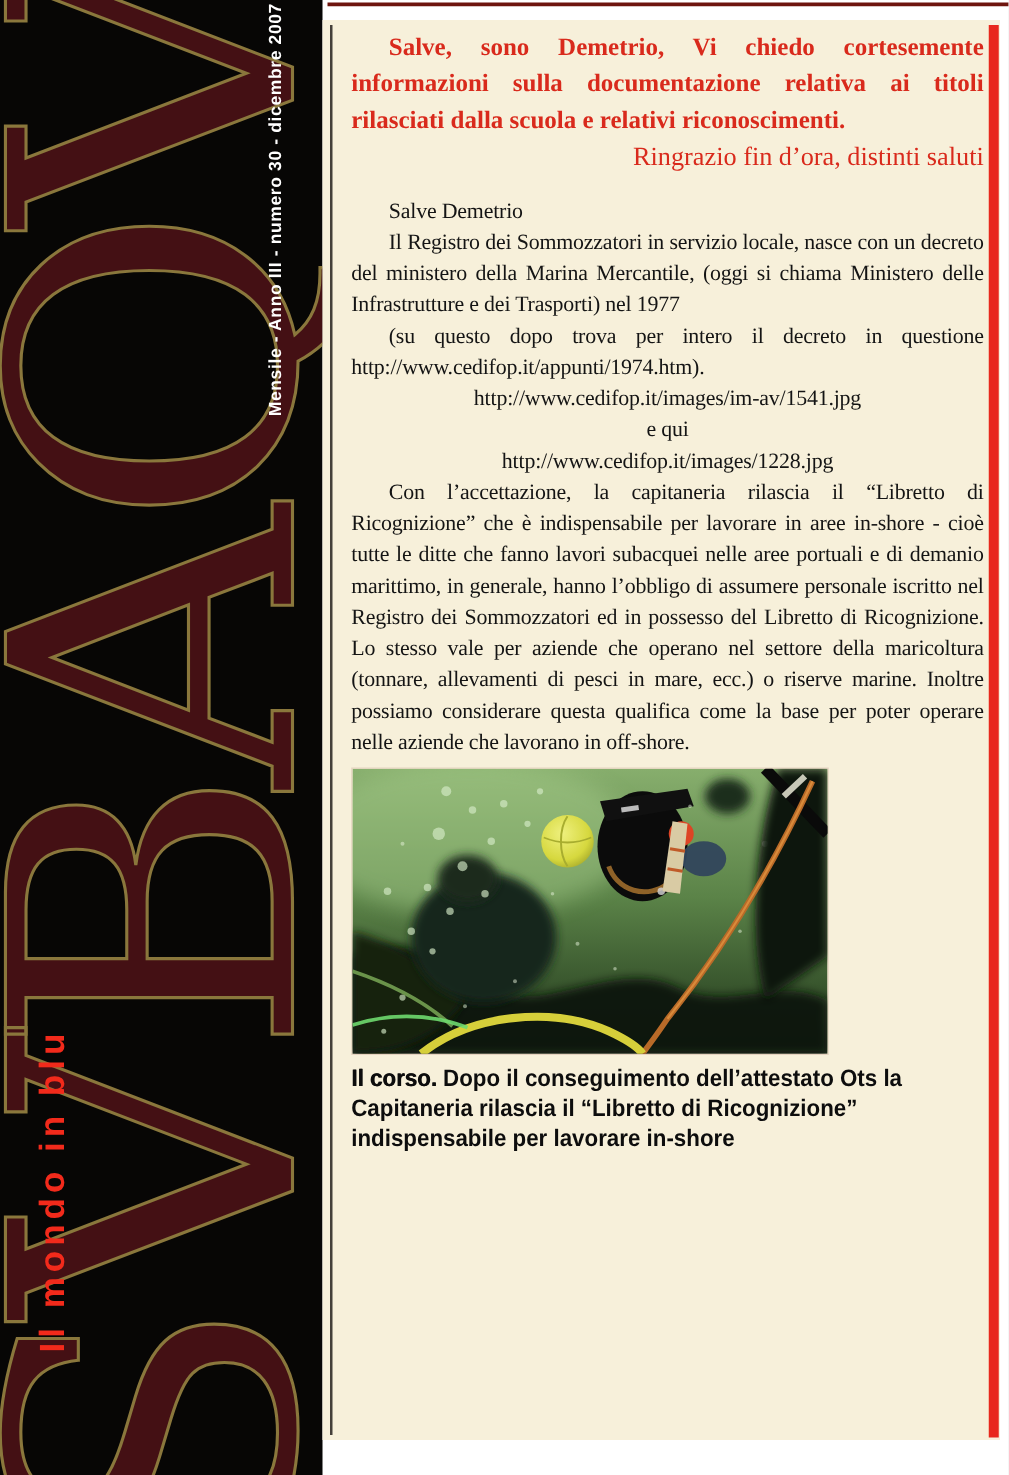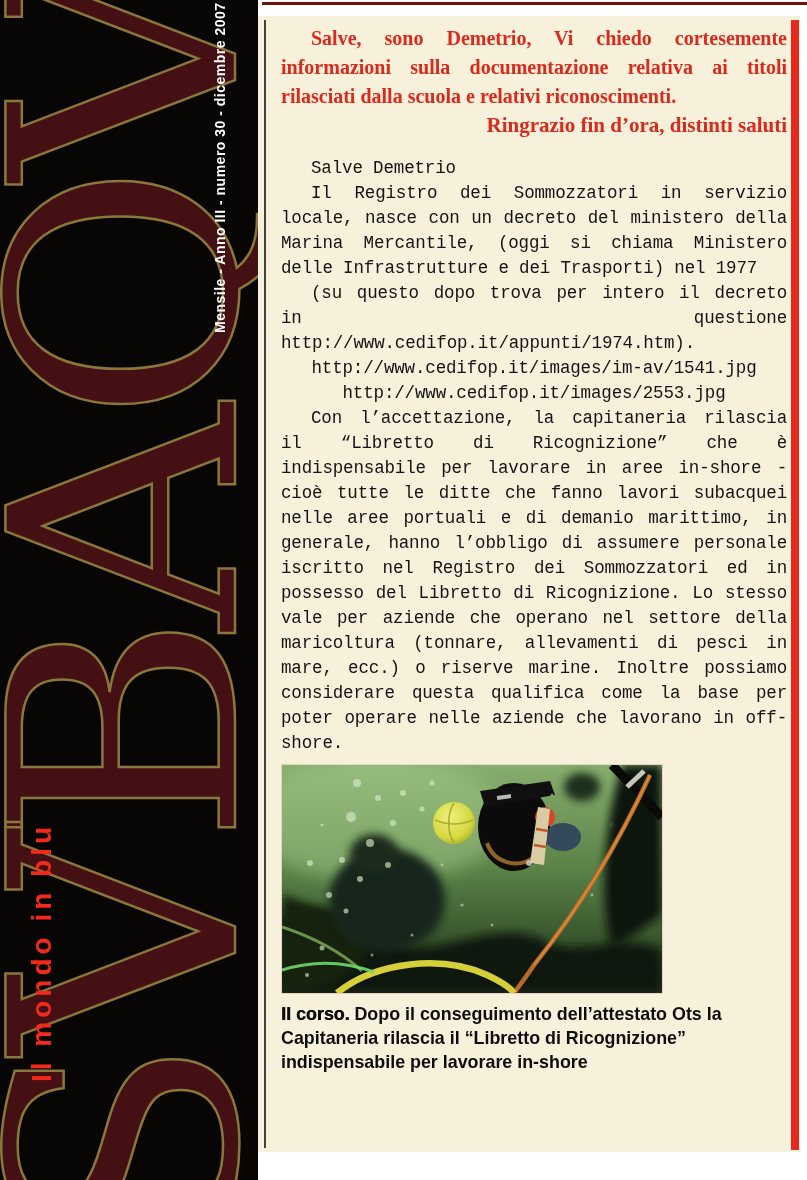--- a/index.html
+++ b/index.html
@@ -24,24 +24,24 @@
 
   
   .paper{position:absolute;left:258px;top:16px;width:542px;height:1136px;background:#f7f0da;}
   .top-rule{position:absolute;left:262px;top:2px;width:545px;height:3px;background:#6e150e;}
   .vert-rule{position:absolute;left:264px;top:20px;width:2px;height:1128px;background:#45403a;}
   .red-bar{position:absolute;left:791px;top:20px;width:8px;height:1130px;background:#e8281c;}
 
   .article{position:absolute;left:281px;top:24px;width:506px;}
   .intro{margin:0;color:#d92a1c;font-weight:bold;font-size:20px;line-height:29px;
          text-align:justify;text-indent:30px;}
-  .intro-signoff{margin:0 0 16px 0;color:#d92a1c;font-weight:bold;font-size:21px;
+  .intro-signoff{margin:0 0 16px 0;color:#d92a1c;font-weight:normal;font-size:21px;
          line-height:29px;text-align:right;}
   .body p{margin:0;font-size:17.5px;line-height:25px;text-align:justify;
-          text-indent:30px;color:#141414;letter-spacing:-.15px;font-family:Liberation Mono, monospace;}
+          text-indent:30px;color:#141414;letter-spacing:-.15px;}
   .body p.plainline{text-indent:0;text-align:center;}
 
   figure{margin:8px 0 0 0;padding:0;width:380px;}
   .photo{display:block;width:380px;height:228px;border:1px solid #e5d2bf;}
   figcaption{width:480px;margin-top:8px;font-family:"Liberation Sans",sans-serif;
              font-weight:bold;font-size:19px;line-height:24px;color:#0d0d0d;
              transform:scaleX(.94);transform-origin:left top;}
   .cap-lead{text-shadow:.5px 0 currentColor;}
 </style>
 </head>
@@ -62,21 +62,22 @@
 
   <div class="article">
     <p class="intro">Salve, sono Demetrio, Vi chiedo cortesemente informazioni sulla documentazione relativa ai titoli rilasciati dalla scuola e relativi riconoscimenti.</p>
     <p class="intro-signoff">Ringrazio fin d’ora, distinti saluti</p>
 
     <div class="body">
       <p>Salve Demetrio</p>
       <p>Il Registro dei Sommozzatori in servizio locale, nasce con un decreto del ministero della Marina Mercantile, (oggi si chiama Ministero delle Infrastrutture e dei Trasporti) nel 1977</p>
       <p><span>(su questo dopo trova per intero il decreto in questione</span> <span>http://www.cedifop.it/appunti/1974.htm).</span></p>
       <p class="plainline">http://www.cedifop.it/images/im-av/1541.jpg</p>
-      <p class="plainline">http://www.cedifop.it/images/2553.jpg</p>
+      <p class="plainline">e qui</p>
+      <p class="plainline">http://www.cedifop.it/images/1228.jpg</p>
       <p>Con l’accettazione, la capitaneria rilascia il “Libretto di Ricognizione” che è indispensabile per lavorare in aree in-shore - cioè tutte le ditte che fanno lavori subacquei nelle aree portuali e di demanio marittimo, in generale, hanno l’obbligo di assumere personale iscritto nel Registro dei Sommozzatori ed in possesso del Libretto di Ricognizione. Lo stesso vale per aziende che operano nel settore della maricoltura (tonnare, allevamenti di pesci in mare, ecc.) o riserve marine. Inoltre possiamo considerare questa qualifica come la base per poter operare nelle aziende che lavorano in off-shore.</p>
     </div>
 
     <figure>
       <svg class="photo" viewBox="0 0 380 228" preserveAspectRatio="none" xmlns="http://www.w3.org/2000/svg">
         <defs>
           <linearGradient id="water" x1="0" y1="0" x2="0" y2="1">
             <stop offset="0" stop-color="#87ae6d"></stop>
             <stop offset="0.45" stop-color="#5b8348"></stop>
             <stop offset="1" stop-color="#1e3319"></stop>

